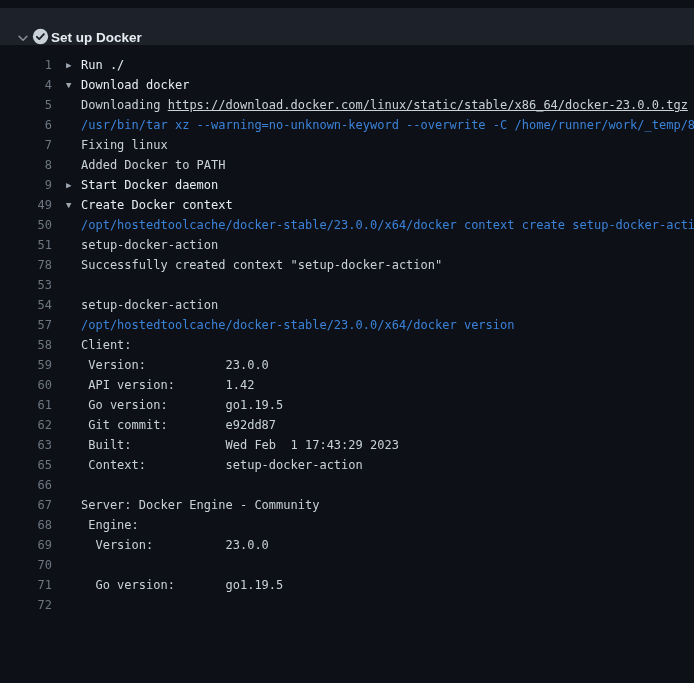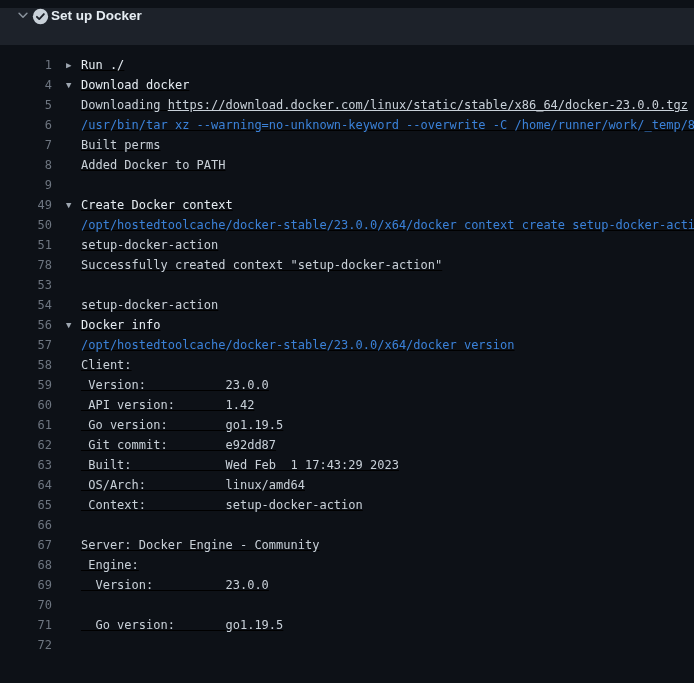--- a/index.html
+++ b/index.html
@@ -8,21 +8,21 @@
     width: 694px; height: 683px;
     background: var(--bg, #0d1117);
     overflow: hidden;
     font-family: "DejaVu Sans Mono", "Liberation Mono", monospace;
   }
   .step-header {
     margin-top: 8px;
     height: 37px;
     background: var(--header-bg, #1d222a);
     display: flex;
-    align-items: flex-start;
+    align-items: flex-end;
     padding: 0 16px;
     gap: 2px;
     cursor: pointer;
   }
   .chev { width: 14px; height: 14px; display: flex; align-items: center; }
   .status { width: 17px; height: 17px; display: flex; align-items: center; }
   .step-title {
     color: var(--group, #e6edf3);
     font-family: "Liberation Sans", "DejaVu Sans", sans-serif;
     font-size: 13.5px;
@@ -39,21 +39,21 @@
     white-space: pre;
     overflow: hidden;
   }
   .line-num {
     flex: none;
     width: 52px;
     text-align: right;
     color: var(--num, #6e7681);
     user-select: none;
   }
-  .line-content { margin-left: 14px; white-space: pre; text-decoration: underline; }
+  .line-content { margin-left: 14px; white-space: pre; }
   .line-content.indent { margin-left: 29px; }
   .arrow {
     display: inline-block;
     width: 15px;
     font-size: 9px;
     color: #9ea7b1;
     vertical-align: 1px;
   }
   .group-title { color: var(--group, #e6edf3); }
   .cmd   { color: var(--cmd, #3b82d9); }
@@ -77,38 +77,36 @@
   </span>
   <span class="step-title">Set up Docker</span>
 </div>
 
 <div class="log">
   <div>
       <div class="log-row"><span class="line-num">1</span><span class="line-content"><span class="arrow">▶</span><span class="group-title">Run ./</span></span></div>
       <div class="log-row"><span class="line-num">4</span><span class="line-content"><span class="arrow">▼</span><span class="group-title">Download docker</span></span></div>
       <div class="log-row"><span class="line-num">5</span><span class="line-content indent"><span class="plain">Downloading </span><span class="link">https://download.docker.com/linux/static/stable/x86_64/docker-23.0.0.tgz</span></span></div>
       <div class="log-row"><span class="line-num">6</span><span class="line-content indent"><span class="cmd">/usr/bin/tar xz --warning=no-unknown-keyword --overwrite -C /home/runner/work/_temp/8c9</span></span></div>
-      <div class="log-row"><span class="line-num">7</span><span class="line-content indent"><span class="plain">Built perms</span></span></div>
+      <div class="log-row"><span class="line-num">7</span><span class="line-content indent"><span class="plain">Fixing linux</span></span></div>
       <div class="log-row"><span class="line-num">8</span><span class="line-content indent"><span class="plain">Added Docker to PATH</span></span></div>
-      <div class="log-row"><span class="line-num">9</span></div>
+      <div class="log-row"><span class="line-num">9</span><span class="line-content"><span class="arrow">▶</span><span class="group-title">Start Docker daemon</span></span></div>
       <div class="log-row"><span class="line-num">49</span><span class="line-content"><span class="arrow">▼</span><span class="group-title">Create Docker context</span></span></div>
       <div class="log-row"><span class="line-num">50</span><span class="line-content indent"><span class="cmd">/opt/hostedtoolcache/docker-stable/23.0.0/x64/docker context create setup-docker-action</span></span></div>
       <div class="log-row"><span class="line-num">51</span><span class="line-content indent"><span class="plain">setup-docker-action</span></span></div>
       <div class="log-row"><span class="line-num">78</span><span class="line-content indent"><span class="plain">Successfully created context "setup-docker-action"</span></span></div>
       <div class="log-row"><span class="line-num">53</span></div>
       <div class="log-row"><span class="line-num">54</span><span class="line-content indent"><span class="plain">setup-docker-action</span></span></div>
-      <div class="log-row"><span class="line-num">56</span><span class="line-content"><span class="arrow">▼</span><span class="group-title">Docker info</span></span></div>
       <div class="log-row"><span class="line-num">57</span><span class="line-content indent"><span class="cmd">/opt/hostedtoolcache/docker-stable/23.0.0/x64/docker version</span></span></div>
       <div class="log-row"><span class="line-num">58</span><span class="line-content indent"><span class="plain">Client:</span></span></div>
       <div class="log-row"><span class="line-num">59</span><span class="line-content indent"><span class="plain"> Version:           23.0.0</span></span></div>
       <div class="log-row"><span class="line-num">60</span><span class="line-content indent"><span class="plain"> API version:       1.42</span></span></div>
       <div class="log-row"><span class="line-num">61</span><span class="line-content indent"><span class="plain"> Go version:        go1.19.5</span></span></div>
       <div class="log-row"><span class="line-num">62</span><span class="line-content indent"><span class="plain"> Git commit:        e92dd87</span></span></div>
       <div class="log-row"><span class="line-num">63</span><span class="line-content indent"><span class="plain"> Built:             Wed Feb  1 17:43:29 2023</span></span></div>
-      <div class="log-row"><span class="line-num">64</span><span class="line-content indent"><span class="plain"> OS/Arch:           linux/amd64</span></span></div>
       <div class="log-row"><span class="line-num">65</span><span class="line-content indent"><span class="plain"> Context:           setup-docker-action</span></span></div>
       <div class="log-row"><span class="line-num">66</span><span class="line-content indent"><span class="plain"></span></span></div>
       <div class="log-row"><span class="line-num">67</span><span class="line-content indent"><span class="plain">Server: Docker Engine - Community</span></span></div>
       <div class="log-row"><span class="line-num">68</span><span class="line-content indent"><span class="plain"> Engine:</span></span></div>
       <div class="log-row"><span class="line-num">69</span><span class="line-content indent"><span class="plain">  Version:          23.0.0</span></span></div>
       <div class="log-row"><span class="line-num">70</span></div>
       <div class="log-row"><span class="line-num">71</span><span class="line-content indent"><span class="plain">  Go version:       go1.19.5</span></span></div>
       <div class="log-row"><span class="line-num">72</span></div>
     </div>
 </div>

